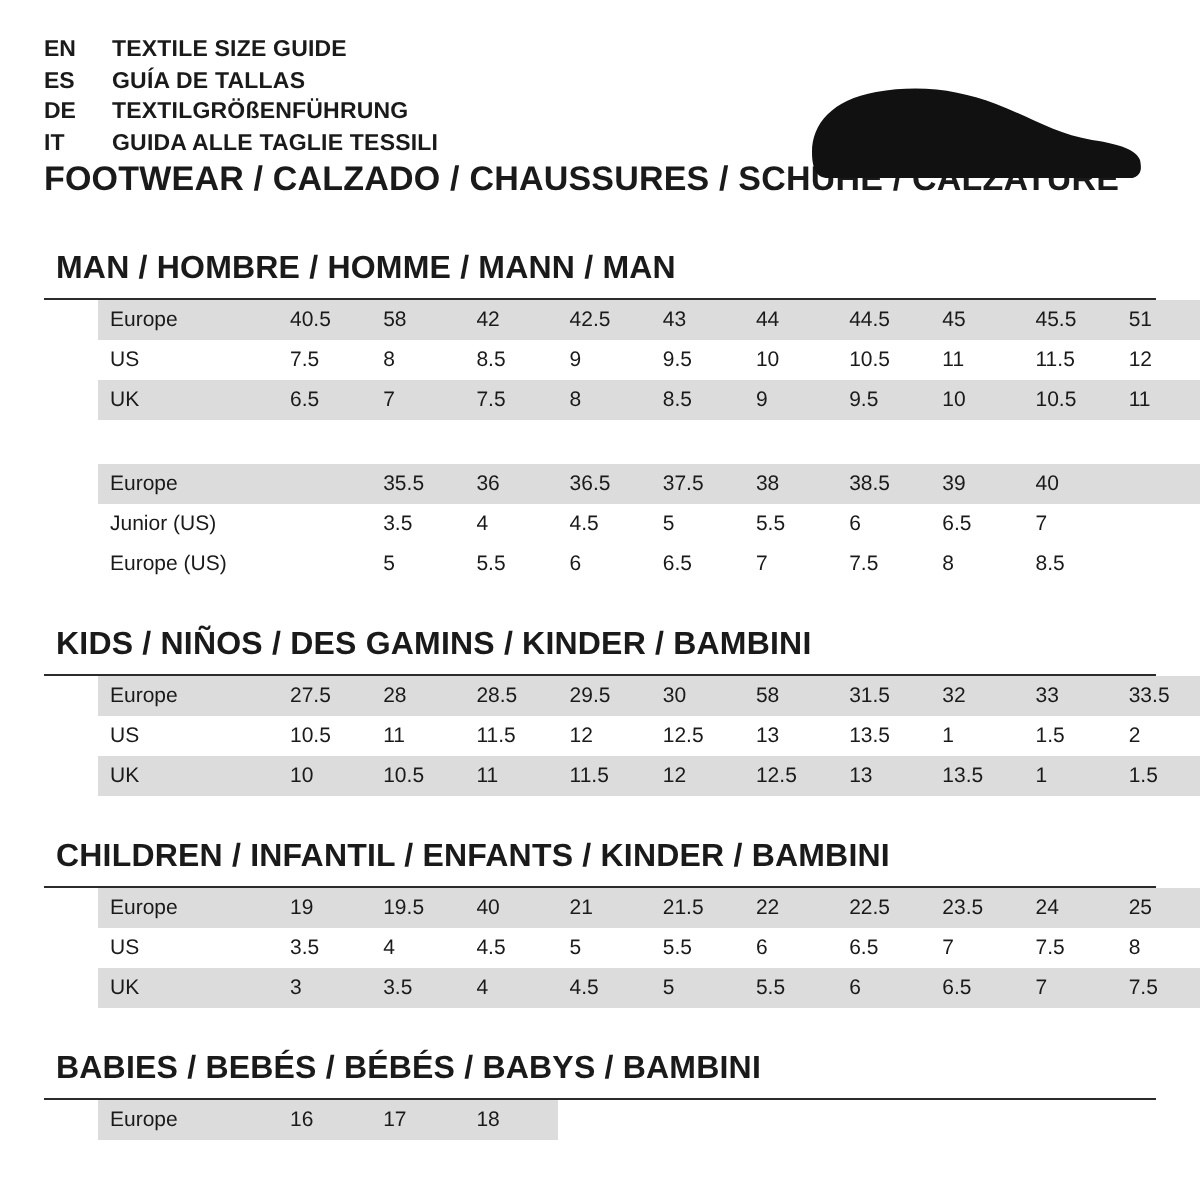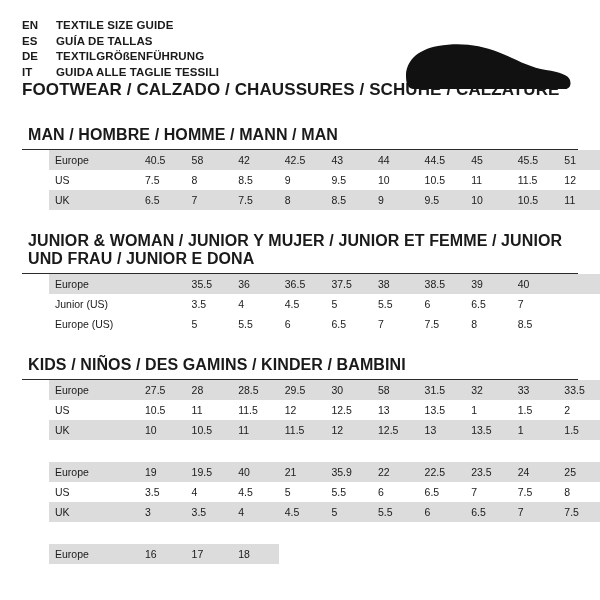--- a/index.html
+++ b/index.html
@@ -179,21 +179,20 @@
           <td>9.5</td>
           <td>10</td>
           <td>10.5</td>
           <td>11</td>
         </tr>
       </tbody>
     </table>
   </div>
 
   <div class="group">
-    <div class="group-title">JUNIOR &amp; WOMAN / JUNIOR Y MUJER / JUNIOR ET FEMME / JUNIOR UND FRAU / JUNIOR E DONA</div>
     <table class="size">
       <tbody>
         <tr class="shade">
           <td class="label">Europe</td>
           <td></td>
           <td>35.5</td>
           <td>36</td>
           <td>36.5</td>
           <td>37.5</td>
           <td>38</td>
@@ -273,29 +272,30 @@
           <td>13</td>
           <td>13.5</td>
           <td>1</td>
           <td>1.5</td>
         </tr>
       </tbody>
     </table>
   </div>
 
   <div class="group">
+    <div class="group-title">CHILDREN / INFANTIL / ENFANTS / KINDER / BAMBINI</div>
     <table class="size">
       <tbody>
         <tr class="shade">
           <td class="label">Europe</td>
           <td>19</td>
           <td>19.5</td>
           <td>40</td>
           <td>21</td>
-          <td>35.9</td>
+          <td>21.5</td>
           <td>22</td>
           <td>22.5</td>
           <td>23.5</td>
           <td>24</td>
           <td>25</td>
         </tr>
         <tr>
           <td class="label">US</td>
           <td>3.5</td>
           <td>4</td>
@@ -319,20 +319,21 @@
           <td>6</td>
           <td>6.5</td>
           <td>7</td>
           <td>7.5</td>
         </tr>
       </tbody>
     </table>
   </div>
 
   <div class="group babies">
+    <div class="group-title">BABIES / BEBÉS / BÉBÉS / BABYS / BAMBINI</div>
     <table class="size">
       <tbody>
         <tr class="shade">
           <td class="label shaded">Europe</td>
           <td class="shaded">16</td>
           <td class="shaded">17</td>
           <td class="shaded">18</td>
           <td></td>
           <td></td>
           <td></td>

